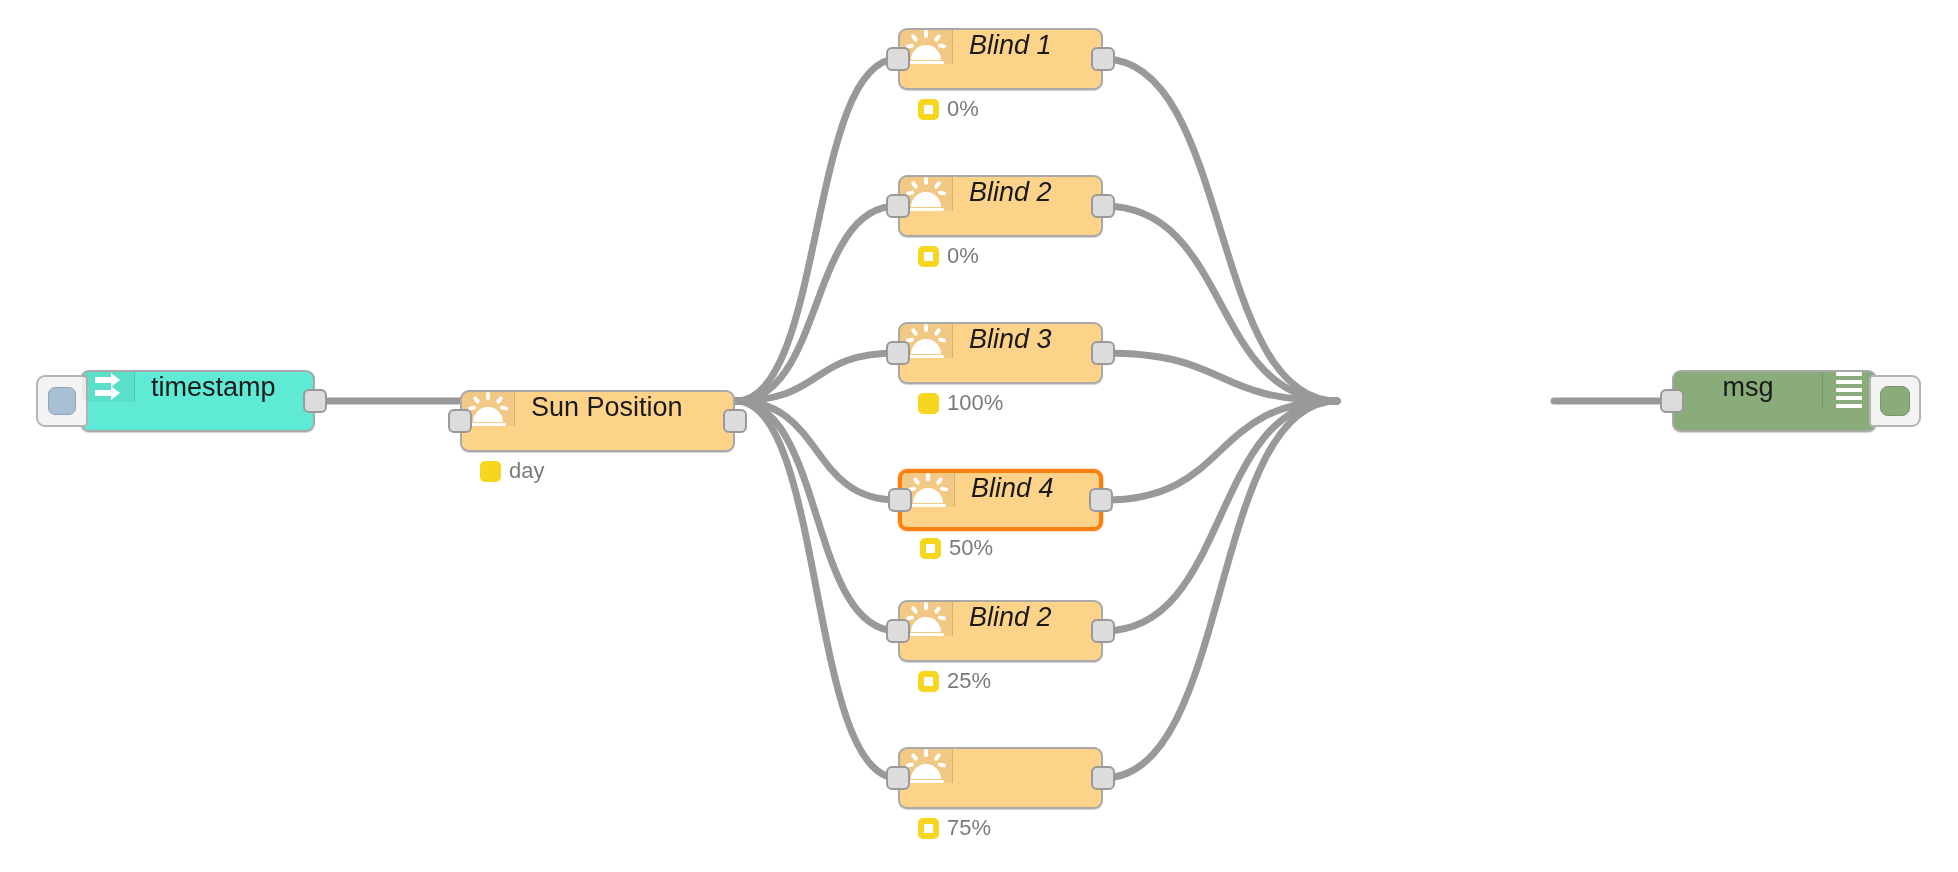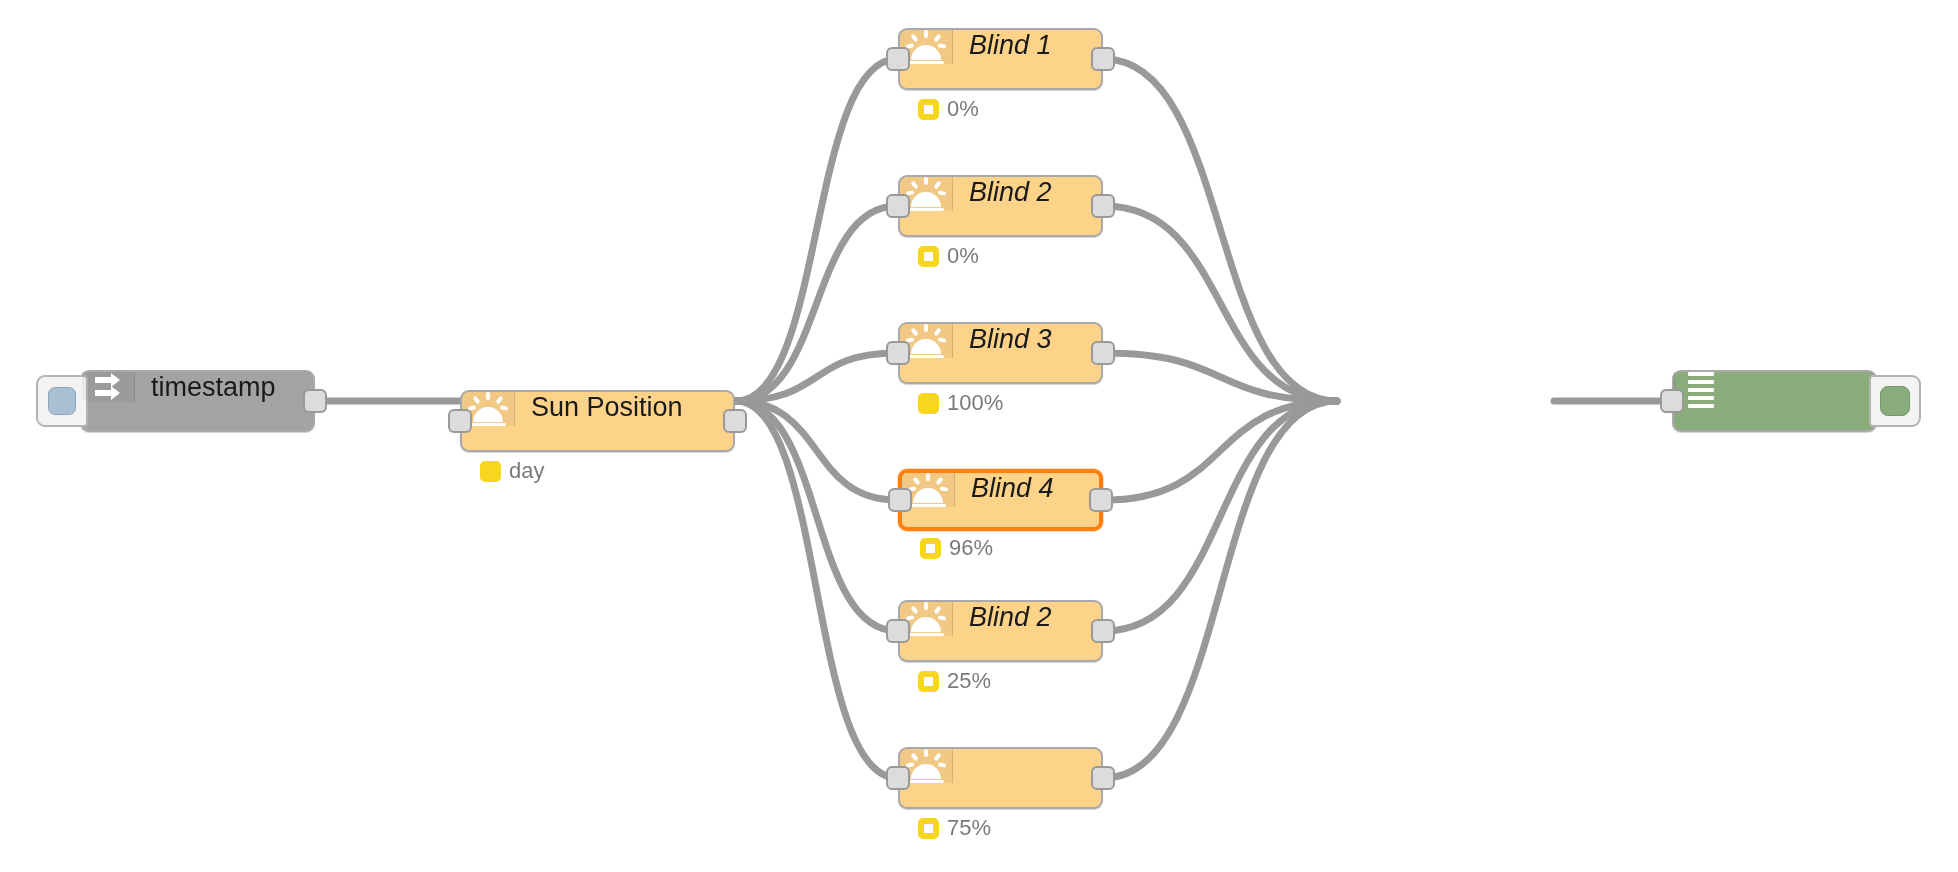--- a/index.html
+++ b/index.html
@@ -67,21 +67,21 @@
     padding: 0 16px;
     font-size: 27px;
     color: #1a1a1a;
     white-space: nowrap;
   }
   .node-label.italic { font-style: italic; }
   .node-label.center { justify-content: center; }
 
   
   .c-amber { background: #fdd38a; }
-  .c-blue  { background: #a3a3a3; }
+  .c-blue  { background: #5eead4; }
   .c-green { background: #8aac7a; }
 
   
   .port {
     position: absolute;
     width: 24px;
     height: 24px;
     border-radius: 6px;
     background: #dcdcdc;
     border: 2px solid #999999;
@@ -328,21 +328,21 @@
               <rect x="32" y="14" width="8" height="4" rx="2" transform="rotate(12 36 16)"></rect>
               <rect x="2" y="31" width="36" height="3" rx="1.5"></rect>
             </g>
           </svg>
         </div>
         <div class="node-label italic">Blind 4</div>
         <span class="port in"></span>
         <span class="port out"></span>
         <div class="status">
           <span class="dot ring"></span>
-          <span class="txt">96%</span>
+          <span class="txt">50%</span>
         </div>
       </div>
       <div class="node c-amber" id="n-blind-5" style="left: 898px; top: 600px; width: 205px; height: 62px;">
         <div class="node-icon">
           <svg class="glyph" width="40" height="34" viewBox="0 0 40 34">
             <g fill="#ffffff">
               <path d="M5 30 a15 15 0 0 1 30 0 z"></path>
               <rect x="18" y="0" width="4" height="8" rx="2"></rect>
               <rect x="6.5" y="4" width="4" height="8" rx="2" transform="rotate(-38 8.5 8)"></rect>
               <rect x="29.5" y="4" width="4" height="8" rx="2" transform="rotate(38 31.5 8)"></rect>
@@ -378,20 +378,21 @@
         <span class="port out"></span>
         <div class="status">
           <span class="dot ring"></span>
           <span class="txt">75%</span>
         </div>
       </div>
     </div>
 
 
   <div class="node c-green" id="n-debug" style="left: 1672px; top: 370px; width: 205px; height: 62px;">
+    <div class="node-label center">msg</div>
     <div class="node-icon-right">
       <span class="bars">
         <i></i>
           <i></i>
           <i></i>
           <i></i>
           <i></i>
       </span>
     </div>
     <div class="debug-btn">

